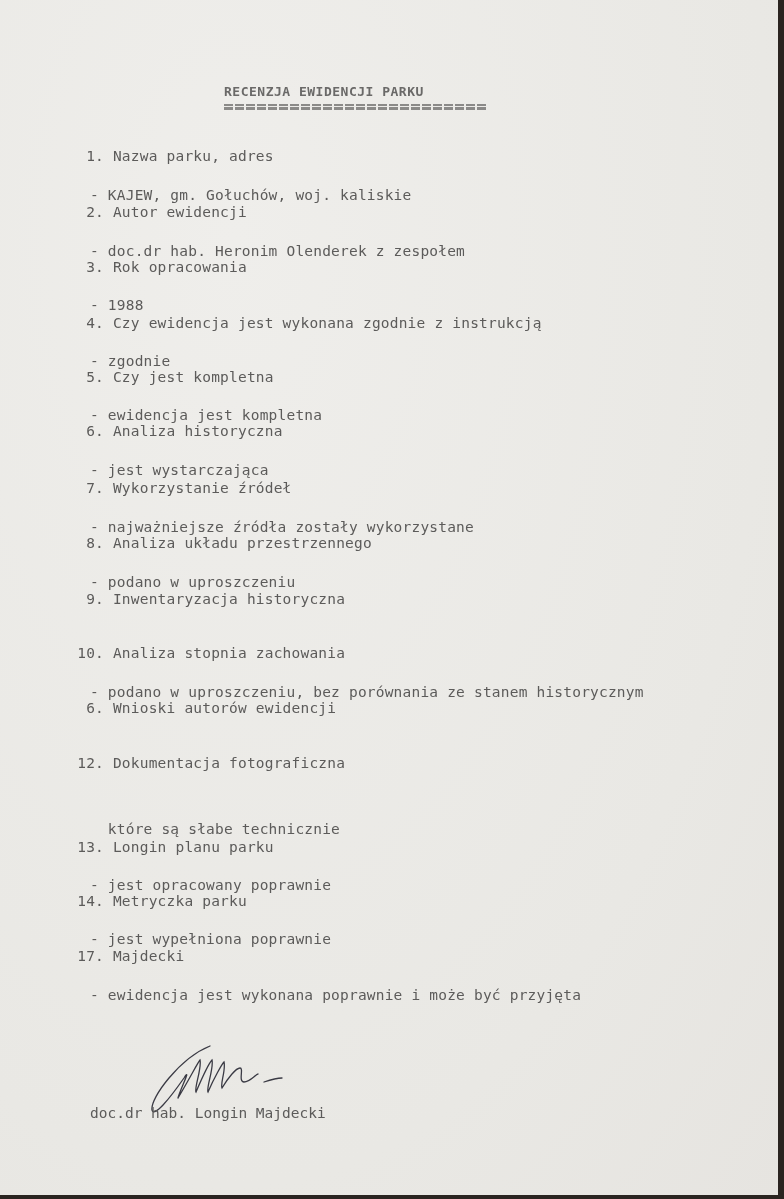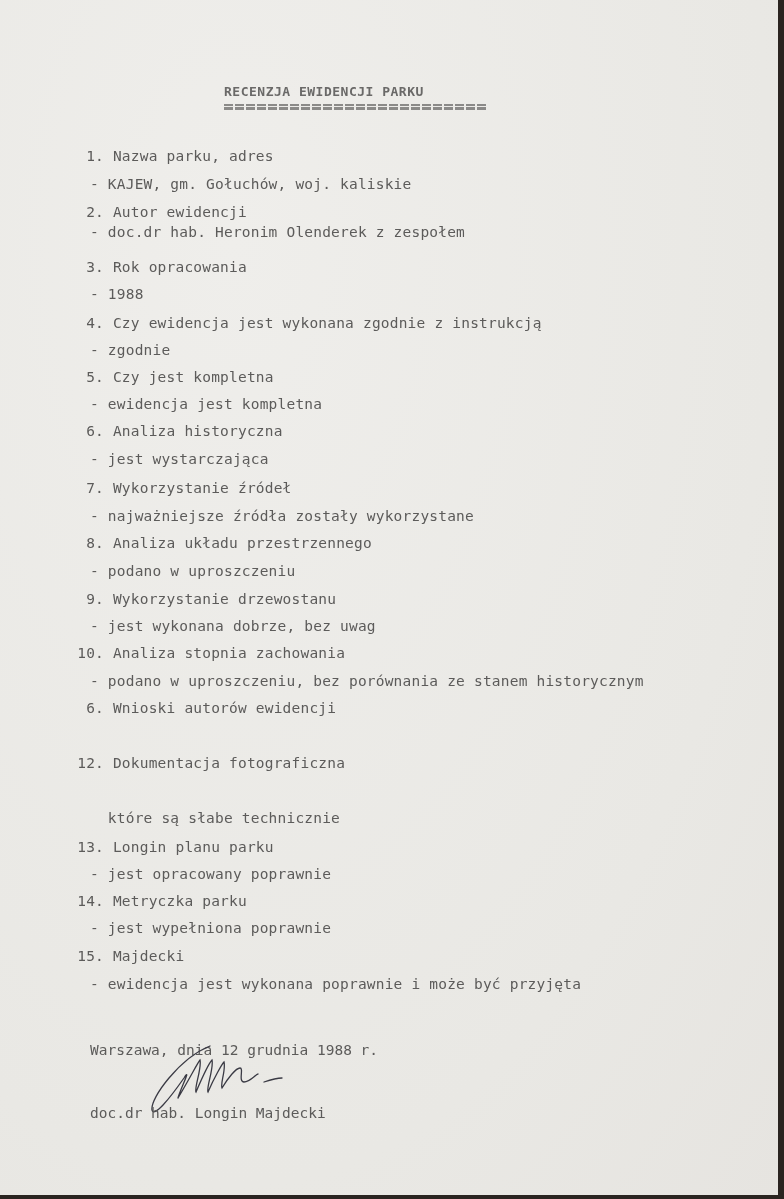--- a/index.html
+++ b/index.html
@@ -53,21 +53,21 @@
       position: absolute;
       font-size: 14.5px;
       white-space: nowrap;
       letter-spacing: 0.2px;
     }
     .num {
       display: inline-block;
       text-align: right;
     }
     .q { left: 64px; }
-    .a { left: 90px; }
+    .a { left: 90px; margin-top: 11px; }
     .sig-block {
       position: absolute;
       left: 90px;
       font-size: 14.5px;
       white-space: nowrap;
     }
     .signature {
       position: absolute;
       left: 140px;
       top: 1038px;
@@ -86,21 +86,21 @@
   <div class="line q" style="top:148px">
     <span class="num" style="width:40px">1.</span>
     <span>Nazwa parku, adres</span>
   </div>
   <div class="line a" style="top:176px">- KAJEW, gm. Gołuchów, woj. kaliskie</div>
 
   <div class="line q" style="top:204px">
     <span class="num" style="width:40px">2.</span>
     <span>Autor ewidencji</span>
   </div>
-  <div class="line a" style="top:224px">- doc.dr hab. Heronim Olenderek z zespołem</div>
+  <div class="line a" style="top:232px">- doc.dr hab. Heronim Olenderek z zespołem</div>
 
   <div class="line q" style="top:259px">
     <span class="num" style="width:40px">3.</span>
     <span>Rok opracowania</span>
   </div>
   <div class="line a" style="top:286px">- 1988</div>
 
   <div class="line q" style="top:315px">
     <span class="num" style="width:40px">4.</span>
     <span>Czy ewidencja jest wykonana zgodnie z instrukcją</span>
@@ -126,23 +126,22 @@
   <div class="line a" style="top:508px">- najważniejsze źródła zostały wykorzystane</div>
 
   <div class="line q" style="top:535px">
     <span class="num" style="width:40px">8.</span>
     <span>Analiza układu przestrzennego</span>
   </div>
   <div class="line a" style="top:563px">- podano w uproszczeniu</div>
 
   <div class="line q" style="top:591px">
     <span class="num" style="width:40px">9.</span>
-    <span>Wykorzystanie drzewostanu</span>
+    <span>Inwentaryzacja historyczna</span>
   </div>
-  <div class="line a" style="top:618px">- jest wykonana dobrze, bez uwag</div>
 
   <div class="line q" style="top:645px">
     <span class="num" style="width:40px">10.</span>
     <span>Analiza stopnia zachowania</span>
   </div>
   <div class="line a" style="top:673px">- podano w uproszczeniu, bez porównania ze stanem historycznym</div>
 
   <div class="line q" style="top:700px">
     <span class="num" style="width:40px">6.</span>
     <span>Wnioski autorów ewidencji</span>
@@ -160,26 +159,25 @@
   </div>
   <div class="line a" style="top:866px">- jest opracowany poprawnie</div>
 
   <div class="line q" style="top:893px">
     <span class="num" style="width:40px">14.</span>
     <span>Metryczka parku</span>
   </div>
   <div class="line a" style="top:920px">- jest wypełniona poprawnie</div>
 
   <div class="line q" style="top:948px">
-    <span class="num" style="width:40px">15.</span>
+    <span class="num" style="width:40px">17.</span>
     <span>Majdecki</span>
   </div>
   <div class="line a" style="top:976px">- ewidencja jest wykonana poprawnie i może być przyjęta</div>
 
-  <div class="sig-block" style="top:1042px">Warszawa, dnia 12 grudnia 1988 r.</div>
 
   <svg class="signature" viewBox="0 0 230 80">
     <path d="M70 8 C40 20, 10 60, 12 72 C14 80, 30 60, 44 40 C52 28, 40 52, 38 60
              M38 60 C50 40, 58 24, 60 22 C62 30, 54 50, 56 54 C62 40, 70 24, 72 22
              C74 30, 66 50, 68 54 C74 40, 82 26, 84 24 C86 32, 80 46, 82 50
              C88 40, 96 30, 100 30 C104 30, 98 44, 104 44 C110 44, 116 36, 118 36
              M124 44 C130 42, 136 40, 142 40" fill="none" stroke="#3a3a44" stroke-width="1.3" stroke-linecap="round"></path>
   </svg>
 
   <div class="sig-block" style="top:1105px">doc.dr hab. Longin Majdecki</div>

